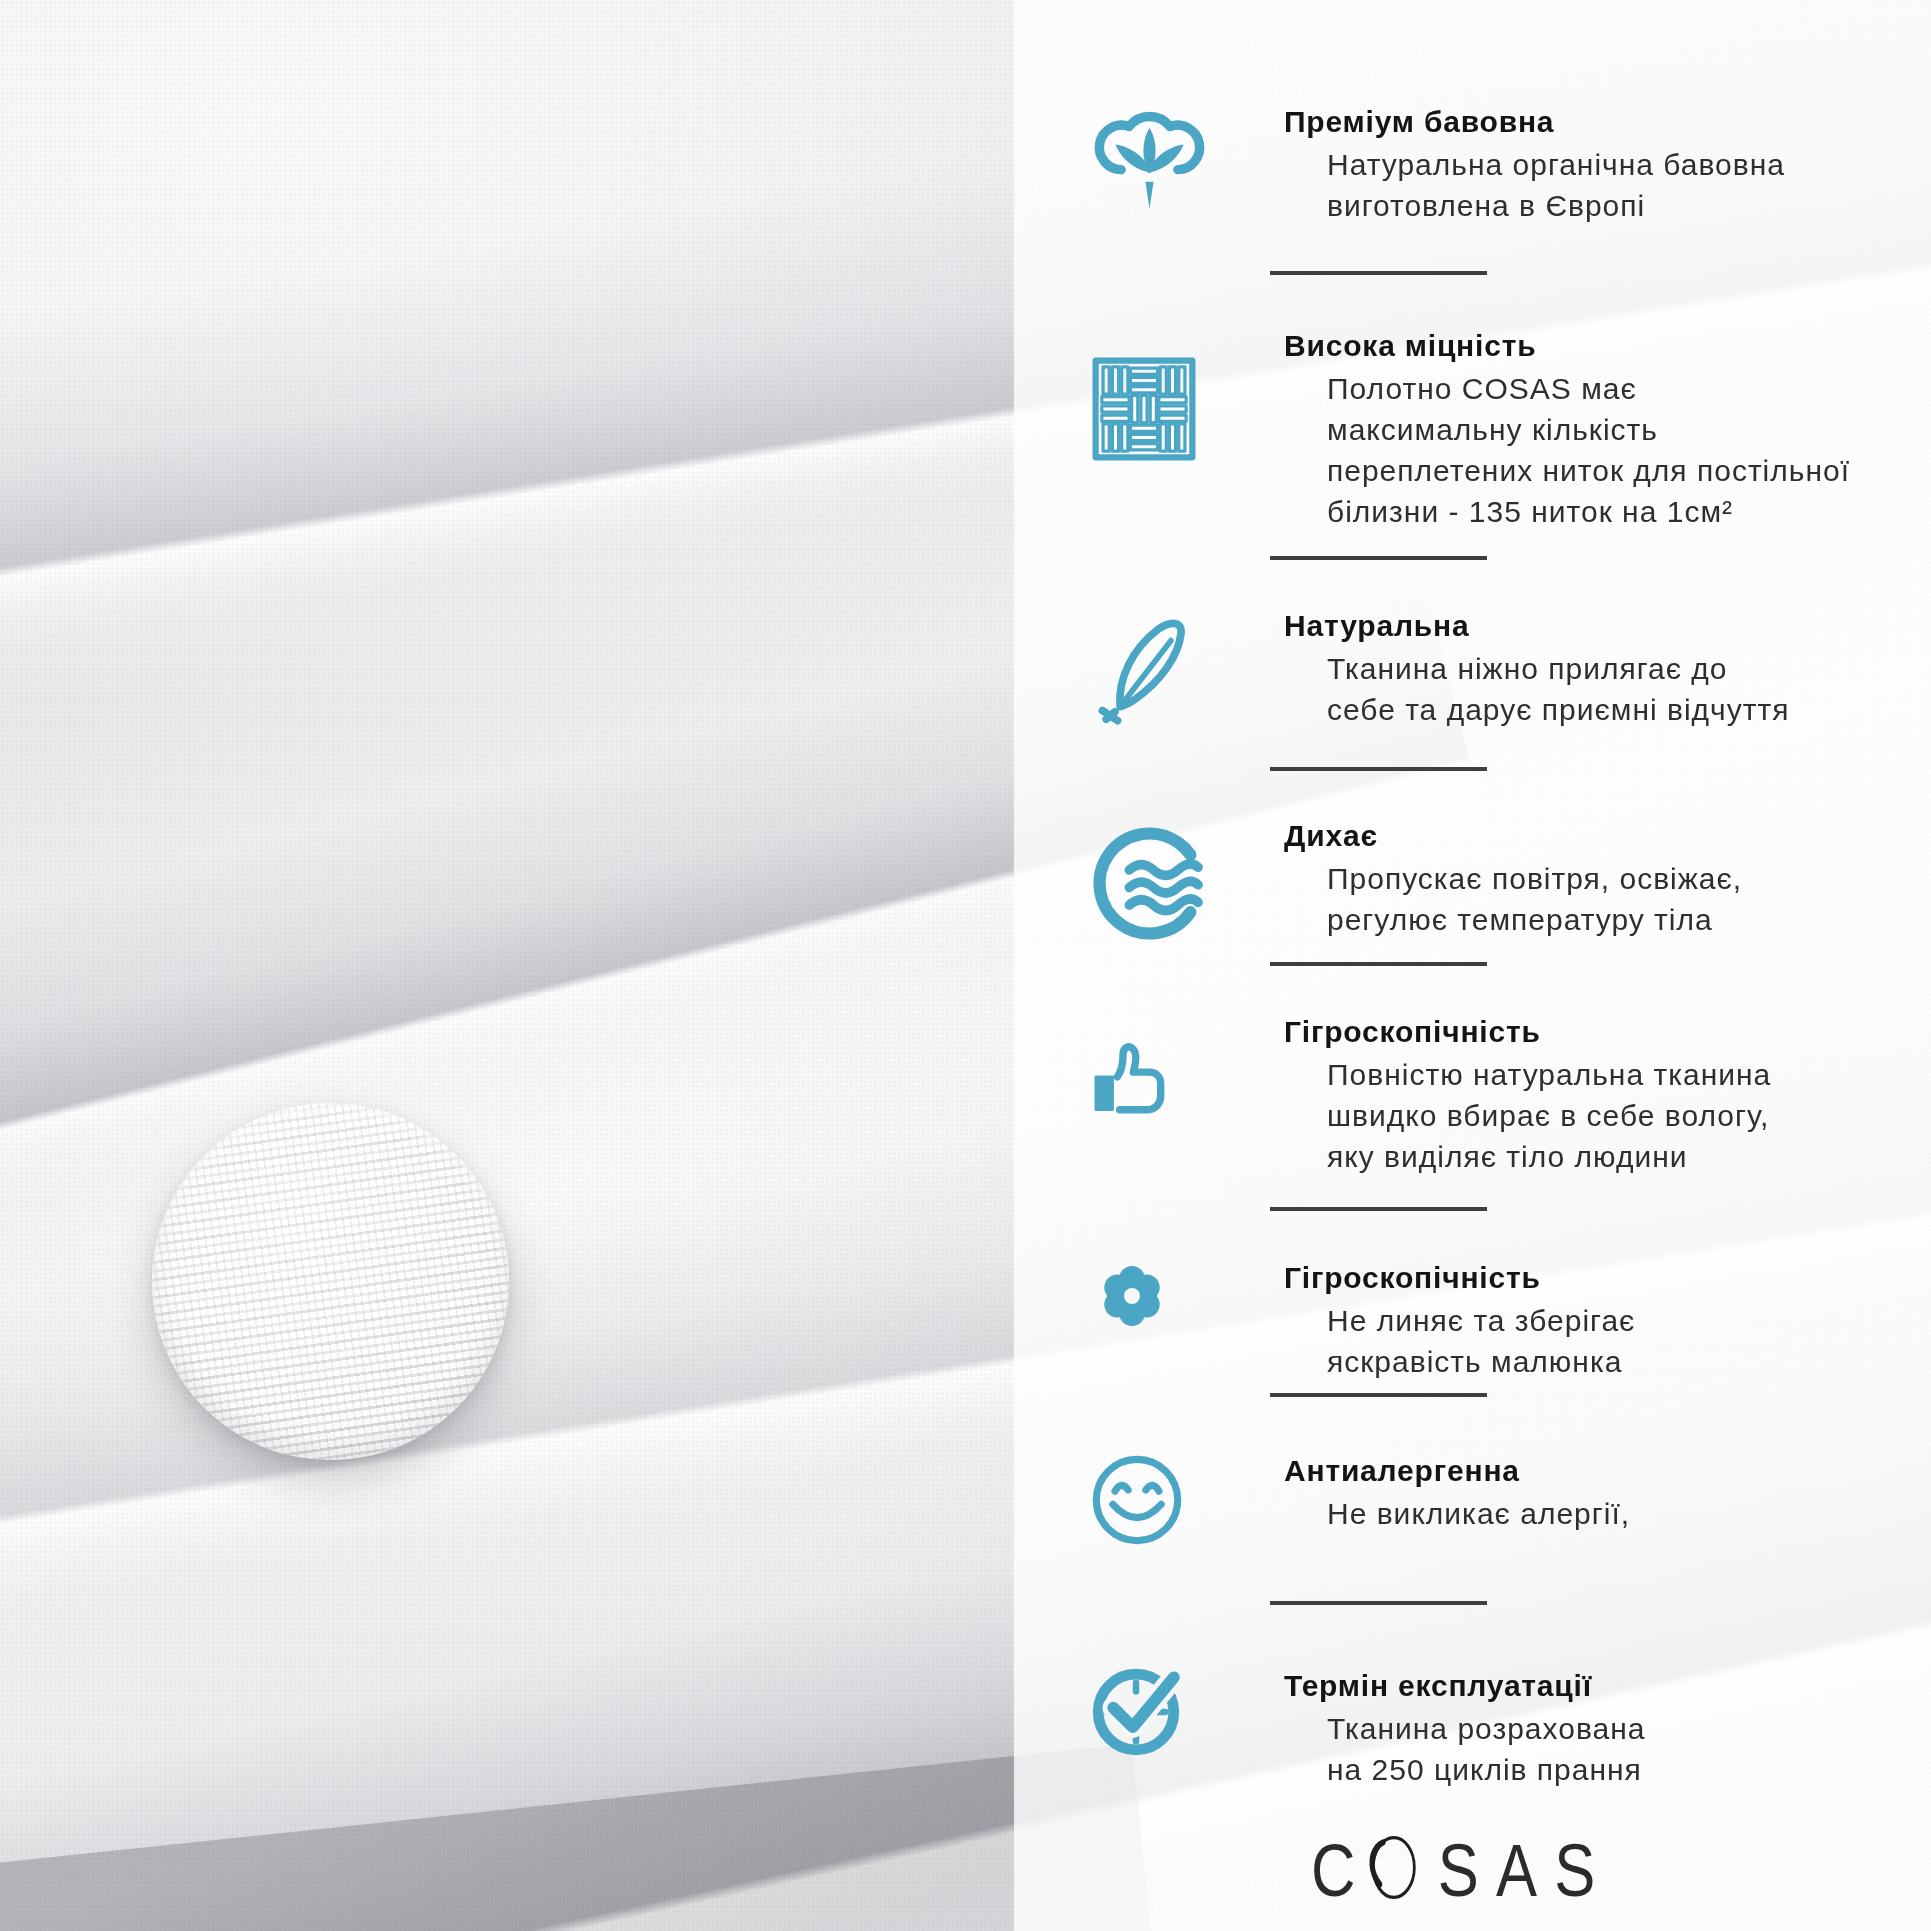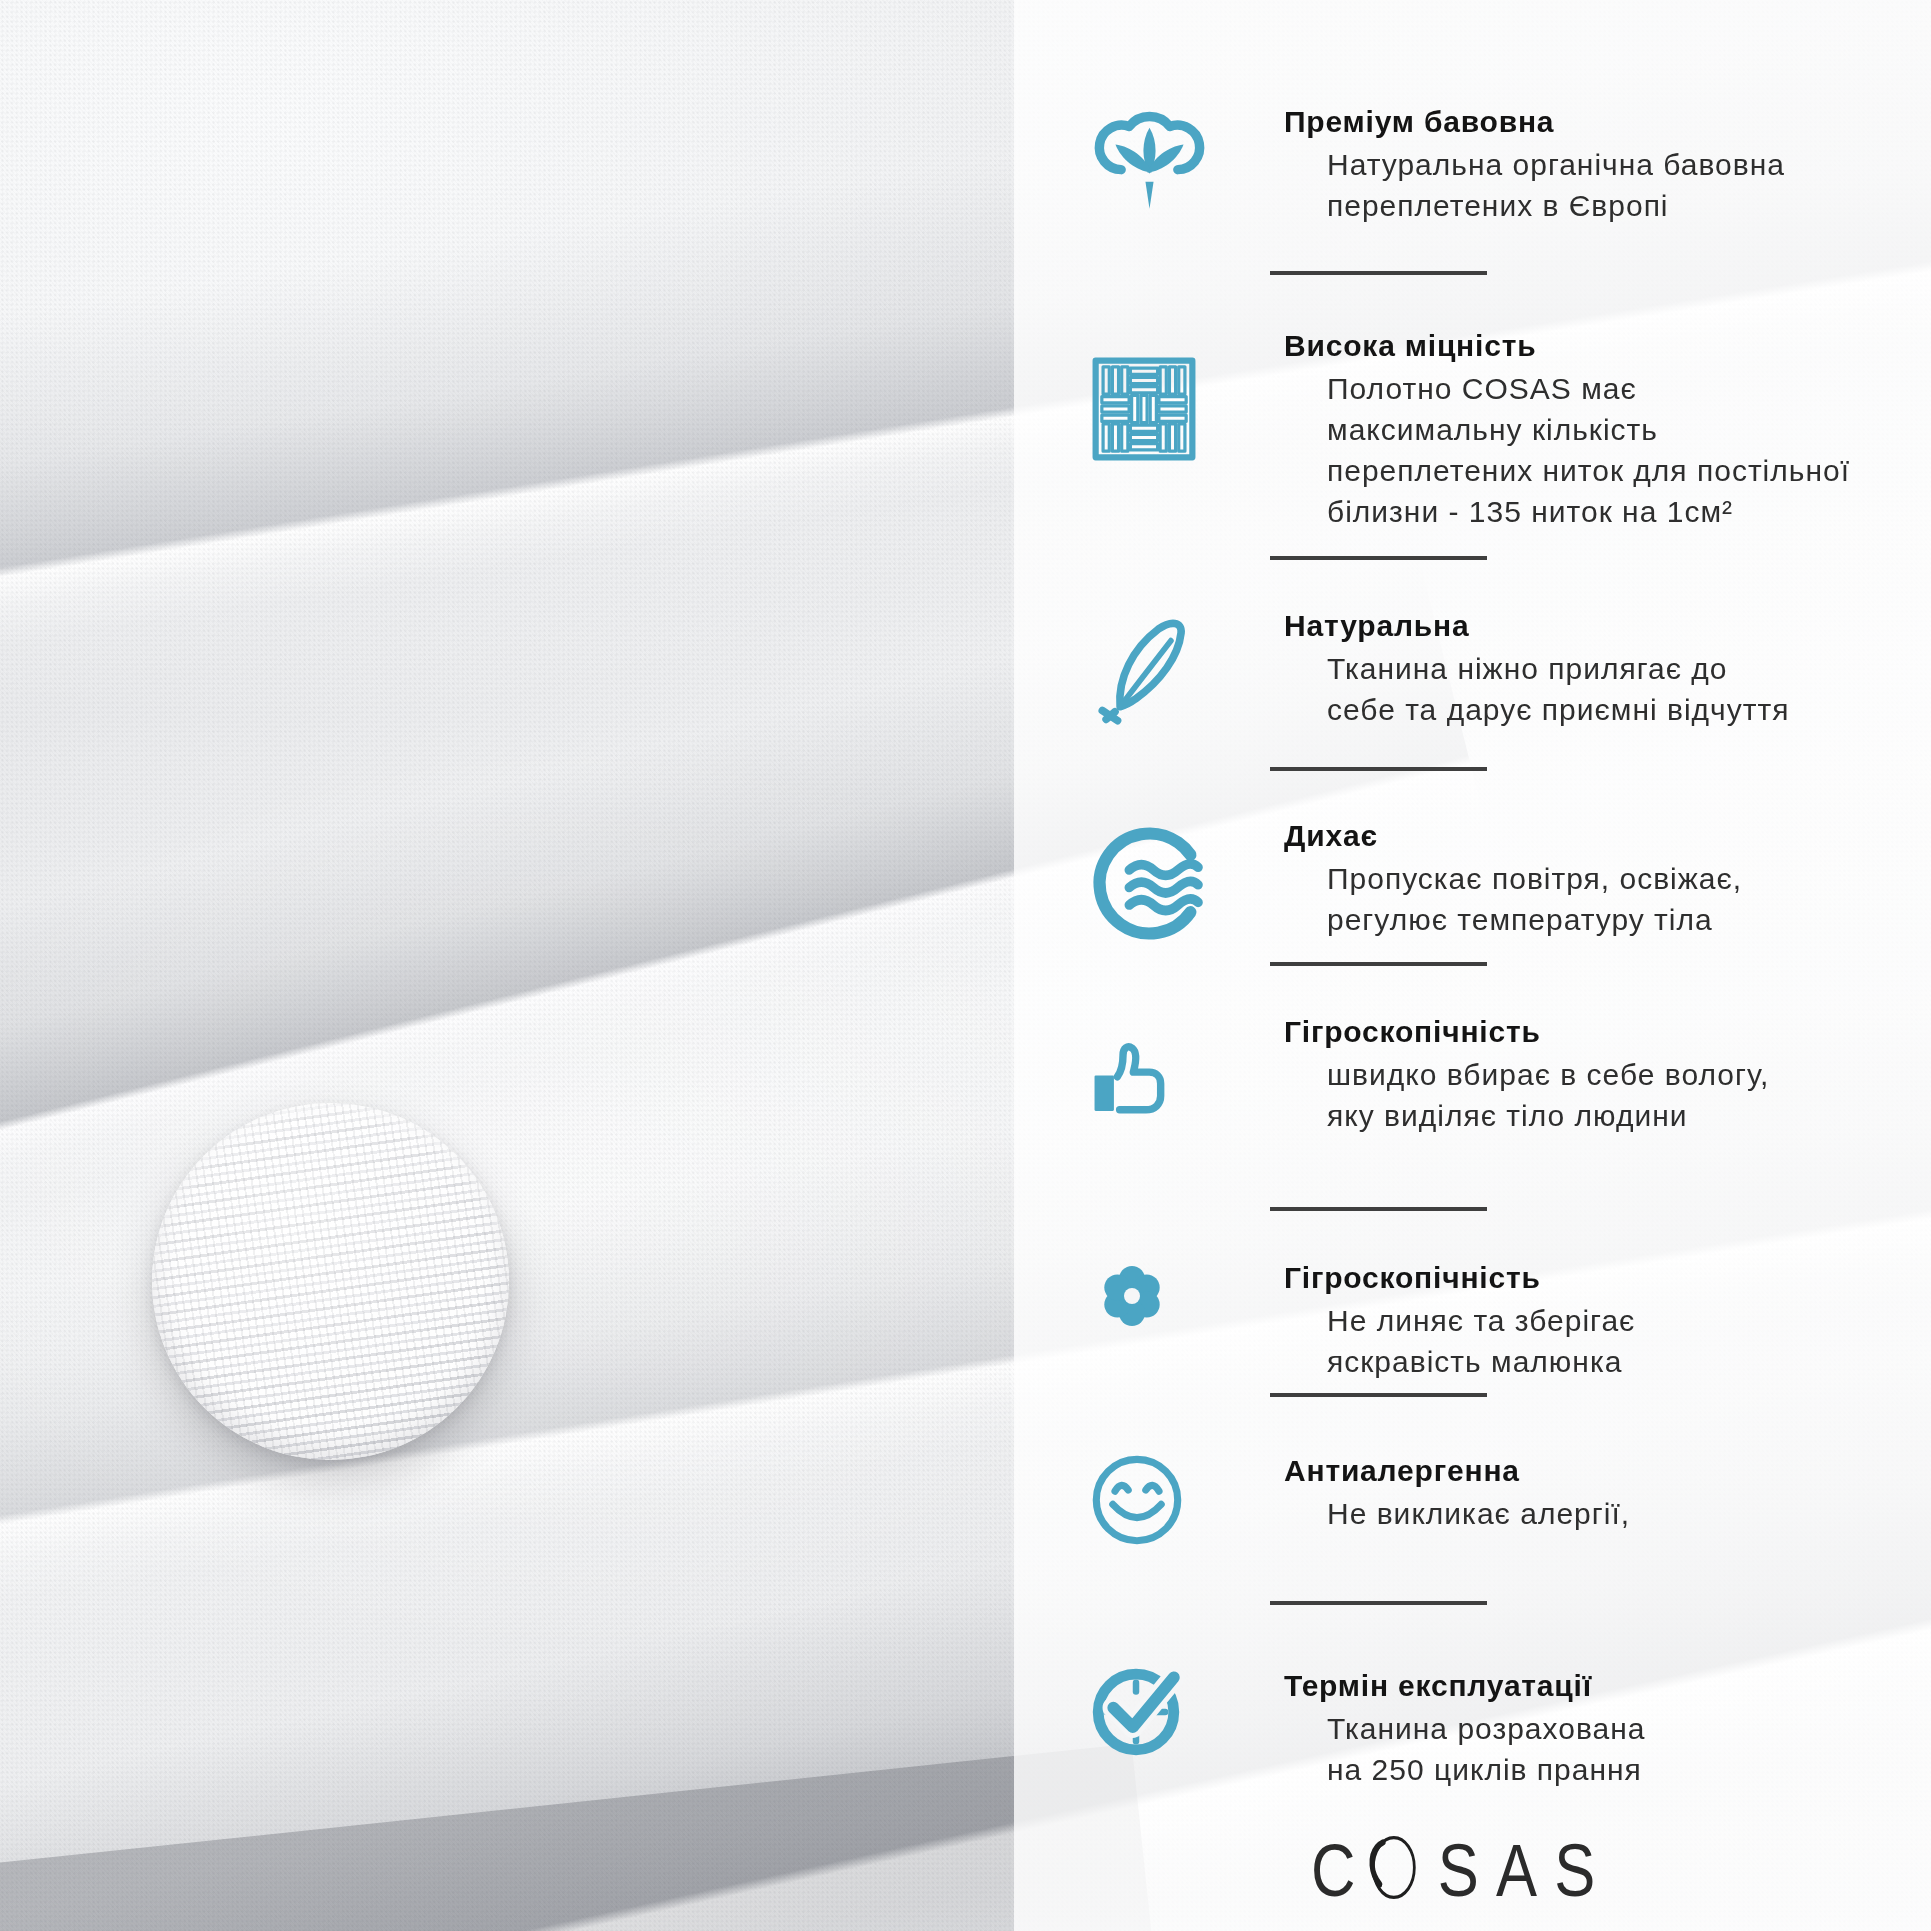--- a/index.html
+++ b/index.html
@@ -84,21 +84,21 @@
           <path class="st" stroke-width="7" d="M29 59 A16.5 16.5 0 1 1 35 27 A19 19 0 0 1 65 27 A16.5 16.5 0 1 1 71 59"></path>
           <path class="fl" d="M50 28 C56 38 56 52 50 62 C44 52 44 38 50 28 Z"></path>
           <path class="fl" d="M50 28 C56 38 56 52 50 62 C44 52 44 38 50 28 Z" transform="rotate(-52 50 60)"></path>
           <path class="fl" d="M50 28 C56 38 56 52 50 62 C44 52 44 38 50 28 Z" transform="rotate(52 50 60)"></path>
           <path class="fl" d="M47 68 L53 68 L50 88 Z"></path>
         </svg>
       </div>
       <div class="f-text">
         <div class="f-title">Преміум бавовна</div>
         <div class="f-line">Натуральна органічна бавовна</div>
-        <div class="f-line">переплетених в Європі</div>
+        <div class="f-line">виготовлена в Європі</div>
       </div>
     </div>
 
     <div class="divider" style="top:271px"></div>
 
     <div class="feature" style="top:326px">
       <div class="f-icon" style="top:21px;width:124px;height:124px">
         <svg viewBox="0 0 100 100">
           <rect class="st" stroke-width="5" x="11" y="11" width="78" height="78"></rect>
           <g class="st" stroke-width="2.6">
@@ -188,20 +188,21 @@
 
     <div class="feature" style="top:1012px">
       <div class="f-icon" style="top:9.7px;width:114px;height:114px">
         <svg viewBox="0 0 100 100">
           <rect class="fl" x="11" y="47" width="17" height="31" rx="1"></rect>
           <path class="st" stroke-width="6.5" d="M33 77 L56 77 C64 77 69 72 69 65 L69 54 C69 48 65 44 59 44 L45 44 C47 37 49 27 44 23 C40 20 36 23 36 29 C36 39 34 44 31 48"></path>
         </svg>
       </div>
       <div class="f-text">
         <div class="f-title">Гігроскопічність</div>
+        <div class="f-line">Повністю натуральна тканина</div>
         <div class="f-line">швидко вбирає в себе вологу,</div>
         <div class="f-line">яку виділяє тіло людини</div>
       </div>
     </div>
 
     <div class="divider" style="top:1207px"></div>
 
     <div class="feature" style="top:1258px">
       <div class="f-icon" style="top:-11.6px;width:100px;height:100px">
         <svg viewBox="0 0 100 100">

